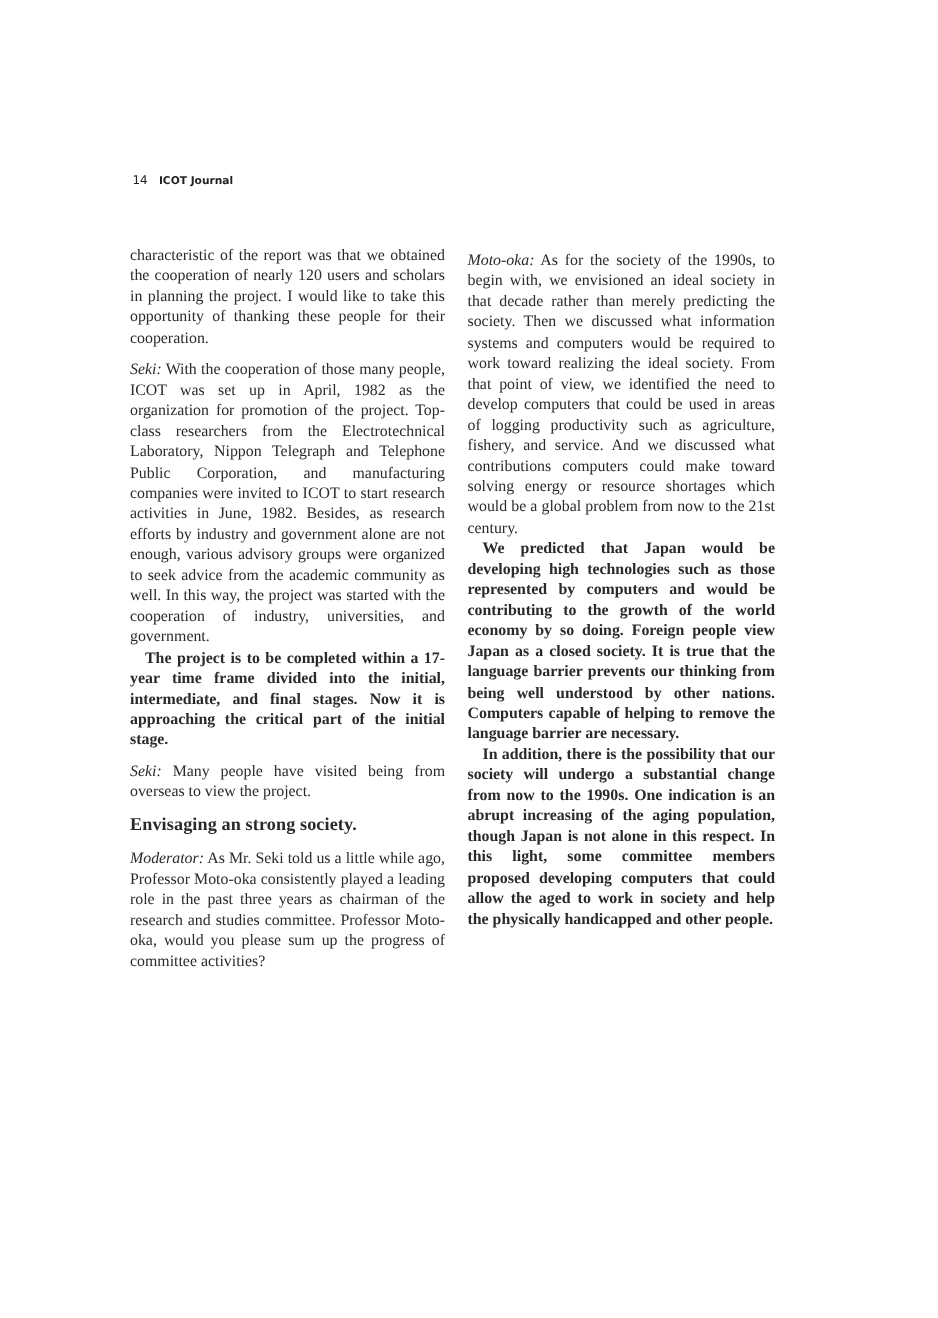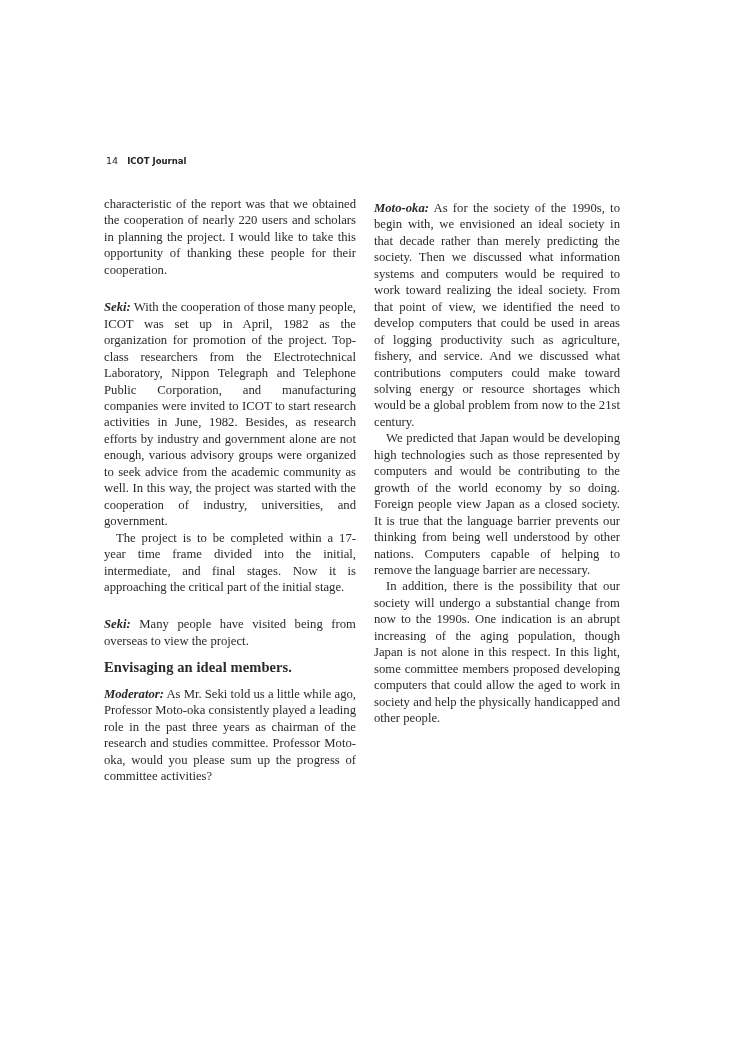--- a/index.html
+++ b/index.html
@@ -1,55 +1,55 @@
 <!DOCTYPE html>
 <html><head>
 <meta charset="utf-8">
 <style>
   html, body { margin: 0; padding: 0; }
   body {
     width: 750px; height: 1054px; background: #ffffff; position: relative;
     overflow: hidden; color: #2a2a2a;
   }
   .running-head {
-    position: absolute; left: 106px; top: 155px;
+    position: absolute; left: 106px; top: 139px;
     font-family: "DejaVu Sans", sans-serif; font-size: 9.5px; color: #222;
   }
   .running-head .pg { margin-right: 6px; }
   .running-head .jn { font-weight: bold; font-size: 8.5px; }
   .col {
     position: absolute; top: 196px; width: 252px;
     font-family: "Liberation Serif", serif; font-size: 12.7px; line-height: 16.45px;
     text-align: justify; hyphens: manual;
   }
   .col.left { left: 104px; }
   .col.right { left: 374px; top: 200px; width: 246px; }
   .col p { margin: 0; }
-  .col p.gap { margin-top: 21px; }
-  .col p.indent { text-indent: 12px; }
-  .speaker { font-style: italic; font-weight: bold; }
+  .col p.gap { margin-top: 9px; }
+  .col p.indent { text-indent: 12px; font-weight: bold; }
+  .speaker { font-style: italic; font-weight: normal; }
   .section-heading {
     font-family: "Liberation Serif", serif; font-weight: bold; font-size: 14.5px;
     margin: 10px 0 10px 0; text-align: left; letter-spacing: 0.1px;
   }
 </style>
 </head>
 <body>
 
 <div class="running-head">
   <span class="pg">14</span>
   <span class="jn">ICOT Journal</span>
 </div>
 
 <div class="col left">
-  <p>characteristic of the report was that we obtained the cooperation of nearly 220 users and scholars in planning the project. I would like to take this opportunity of thanking these people for their coope­ration.</p>
+  <p>characteristic of the report was that we obtained the cooperation of nearly 120 users and scholars in planning the project. I would like to take this opportunity of thanking these people for their coope­ration.</p>
   <p class="gap"><span class="speaker">Seki:</span><span> With the cooperation of those many people, ICOT was set up in April, 1982 as the organization for promotion of the pro­ject. Top-class researchers from the Electro­technical Laboratory, Nippon Telegraph and Telephone Public Corporation, and manufacturing companies were invited to ICOT to start research activities in June, 1982. Besides, as research efforts by industry and government alone are not enough, various advisory groups were organized to seek advice from the aca­demic community as well. In this way, the project was started with the cooperation of industry, universities, and government.</span></p>
   <p class="indent">The project is to be completed within a 17-year time frame divided into the initial, intermediate, and final stages. Now it is approaching the critical part of the initial stage.</p>
   <p class="gap"><span class="speaker">Seki:</span><span> Many people have visited being from overseas to view the project.</span></p>
-  <div class="section-heading">Envisaging an ideal members.</div>
+  <div class="section-heading">Envisaging an strong society.</div>
   <p><span class="speaker">Moderator:</span><span> As Mr. Seki told us a little while ago, Professor Moto-oka con­sistently played a leading role in the past three years as chairman of the research and studies committee. Professor Moto-oka, would you please sum up the progress of committee activities?</span></p>
 </div>
 
 <div class="col right">
   <p><span class="speaker">Moto-oka:</span><span> As for the society of the 1990s, to begin with, we envisioned an ideal society in that decade rather than merely predicting the society. Then we discussed what information systems and computers would be required to work toward realizing the ideal society. From that point of view, we identified the need to develop computers that could be used in areas of logging productivity such as agriculture, fishery, and service. And we discussed what contributions computers could make toward solving energy or resource short­ages which would be a global problem from now to the 21st century.</span></p>
   <p class="indent">We predicted that Japan would be developing high technologies such as those represented by computers and would be contributing to the growth of the world economy by so doing. Foreign people view Japan as a closed society. It is true that the language barrier prevents our thinking from being well understood by other nations. Computers capable of helping to remove the language barrier are necessary.</p>
   <p class="indent">In addition, there is the possibility that our society will undergo a substantial change from now to the 1990s. One indication is an abrupt increasing of the aging population, though Japan is not alone in this respect. In this light, some committee members proposed developing computers that could allow the aged to work in society and help the physically handicapped and other people.</p>
 </div>
 
 </body></html>

